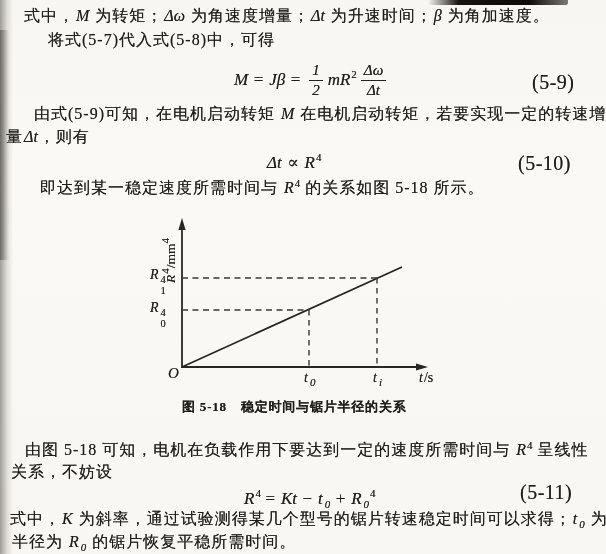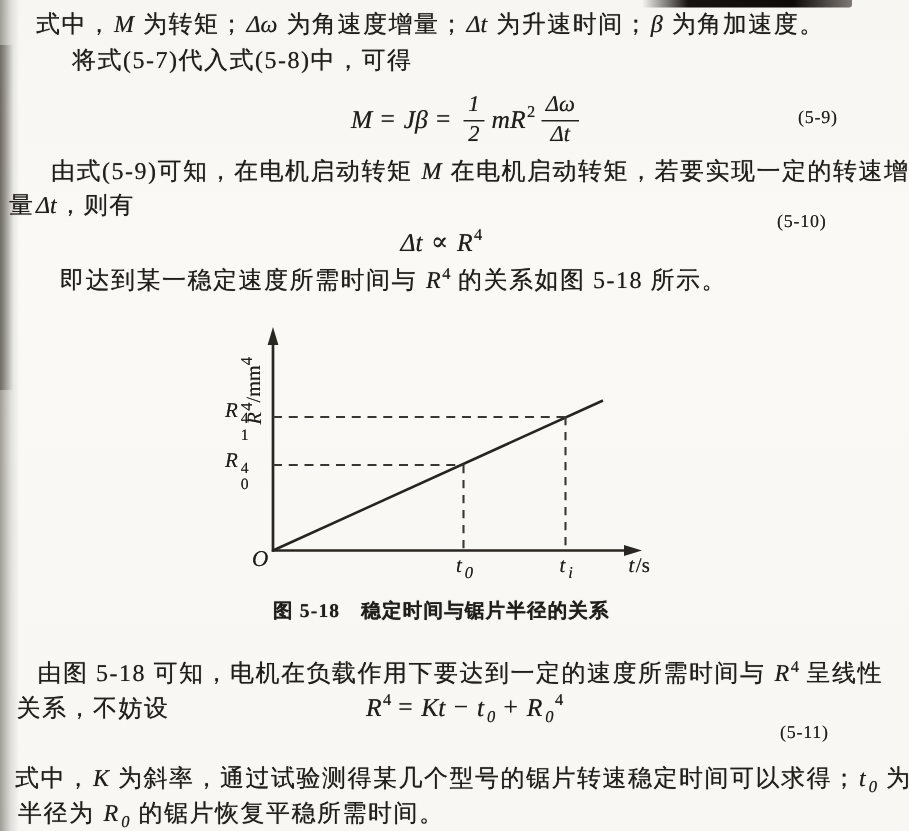--- a/index.html
+++ b/index.html
@@ -9,21 +9,21 @@
     font-family:"Liberation Serif","DejaVu Serif",serif;
     color:#201e1b;
   }
   .line{position:absolute;font-size:16px;letter-spacing:1px;white-space:nowrap;
         text-shadow:0 0 .45px rgba(35,32,28,.75);text-align:center;}
   .var{font-style:italic;letter-spacing:0;padding:0 1px;}
   sup{font-size:11px;letter-spacing:0;}
   sub{font-size:11px;letter-spacing:0;}
   .eq{position:absolute;font-size:17px;letter-spacing:.3px;white-space:nowrap;
       text-shadow:0 0 .45px rgba(35,32,28,.75);}
-  .eqnum{position:absolute;font-size:12px;letter-spacing:.5px;
+  .eqnum{position:absolute;font-size:20px;letter-spacing:.5px;
          text-shadow:0 0 .4px rgba(35,32,28,.7);}
   .frac{display:inline-flex;flex-direction:column;align-items:center;
         vertical-align:middle;font-size:15px;line-height:1.15;margin:0 4px;}
   .frac .num{border-bottom:1.3px solid #24221f;padding:0 3px 1px;}
   .frac .den{padding-top:1px;}
   .stack{display:inline-flex;flex-direction:column;align-items:flex-start;
          font-size:10.5px;line-height:1.05;vertical-align:-4px;margin-left:1px;letter-spacing:0;}
   
   .edge-shadow{position:absolute;left:0;top:0;width:13px;height:554px;
       background:linear-gradient(to right,rgba(72,67,60,.5),rgba(110,104,96,.18) 55%,rgba(0,0,0,0));}
@@ -58,21 +58,21 @@
     </span><span class="var">mR</span><sup>2</sup><span class="frac">
       <span class="num var">Δω</span>
       <span class="den var">Δt</span>
     </span></div>
 <div class="eqnum" style="left:532px;top:71px;">(5-9)</div>
 
 <div class="line" style="left:34px;top:104px;"><span>由式(5-9)可知，在电机启动转矩 </span><span class="var">M</span><span> 在电机启动转矩，若要实现一定的转速增</span></div>
 <div class="line" style="left:6px;top:127px;"><span>量</span><span class="var">Δt</span><span>，则有</span></div>
 
 <div class="eq" style="left:266px;top:151px;"><span class="var">Δt</span><span> ∝ </span><span class="var">R</span><sup>4</sup></div>
-<div class="eqnum" style="left:518px;top:140px;">(5-10)</div>
+<div class="eqnum" style="left:518px;top:152px;">(5-10)</div>
 
 <div class="line" style="left:40px;top:177px;"><span>即达到某一稳定速度所需时间与 </span><span class="var">R</span><sup>4</sup><span> 的关系如图 5-18 所示。</span></div>
 
 <div id="figure">
   <svg width="310" height="170" viewBox="0 0 310 170">
 
     <line x1="42" y1="13" x2="42" y2="154.8" stroke="#2a2722" stroke-width="1.8"></line>
     <polygon points="42,5 38.4,17 45.6,17" fill="#2a2722"></polygon>
 
     <line x1="41.2" y1="154" x2="280" y2="154" stroke="#2a2722" stroke-width="1.8"></line>
@@ -100,17 +100,17 @@
   <span class="glabel" style="left:278px;top:157px;"><span class="var">t</span><span>/s</span></span>
 </div>
 
 <div class="caption">
   <span class="cap-label">图 5-18</span><span class="cap-title">稳定时间与锯片半径的关系</span>
 </div>
 
 <div class="line" style="left:25px;top:439px;"><span>由图 5-18 可知，电机在负载作用下要达到一定的速度所需时间与 </span><span class="var">R</span><sup>4</sup><span> 呈线性</span></div>
 <div class="line" style="left:11px;top:462px;"><span>关系，不妨设</span></div>
 
-<div class="eq" style="left:243px;top:461px;"><span class="var">R</span><sup>4</sup><span> = </span><span class="var">Kt</span><span> − </span><span class="var">t</span><sub class="var">0</sub><span> + </span><span class="var">R</span><sub class="var">0</sub><sup>4</sup></div>
+<div class="eq" style="left:243px;top:487px;"><span class="var">R</span><sup>4</sup><span> = </span><span class="var">Kt</span><span> − </span><span class="var">t</span><sub class="var">0</sub><span> + </span><span class="var">R</span><sub class="var">0</sub><sup>4</sup></div>
 <div class="eqnum" style="left:520px;top:481px;">(5-11)</div>
 
 <div class="line" style="left:10px;top:509px;"><span>式中，</span><span class="var">K</span><span> 为斜率，通过试验测得某几个型号的锯片转速稳定时间可以求得；</span><span class="var">t</span><sub class="var">0</sub><span> 为</span></div>
 <div class="line" style="left:12px;top:532px;"><span>半径为 </span><span class="var">R</span><sub class="var">0</sub><span> 的锯片恢复平稳所需时间。</span></div>
 
 </body></html>

